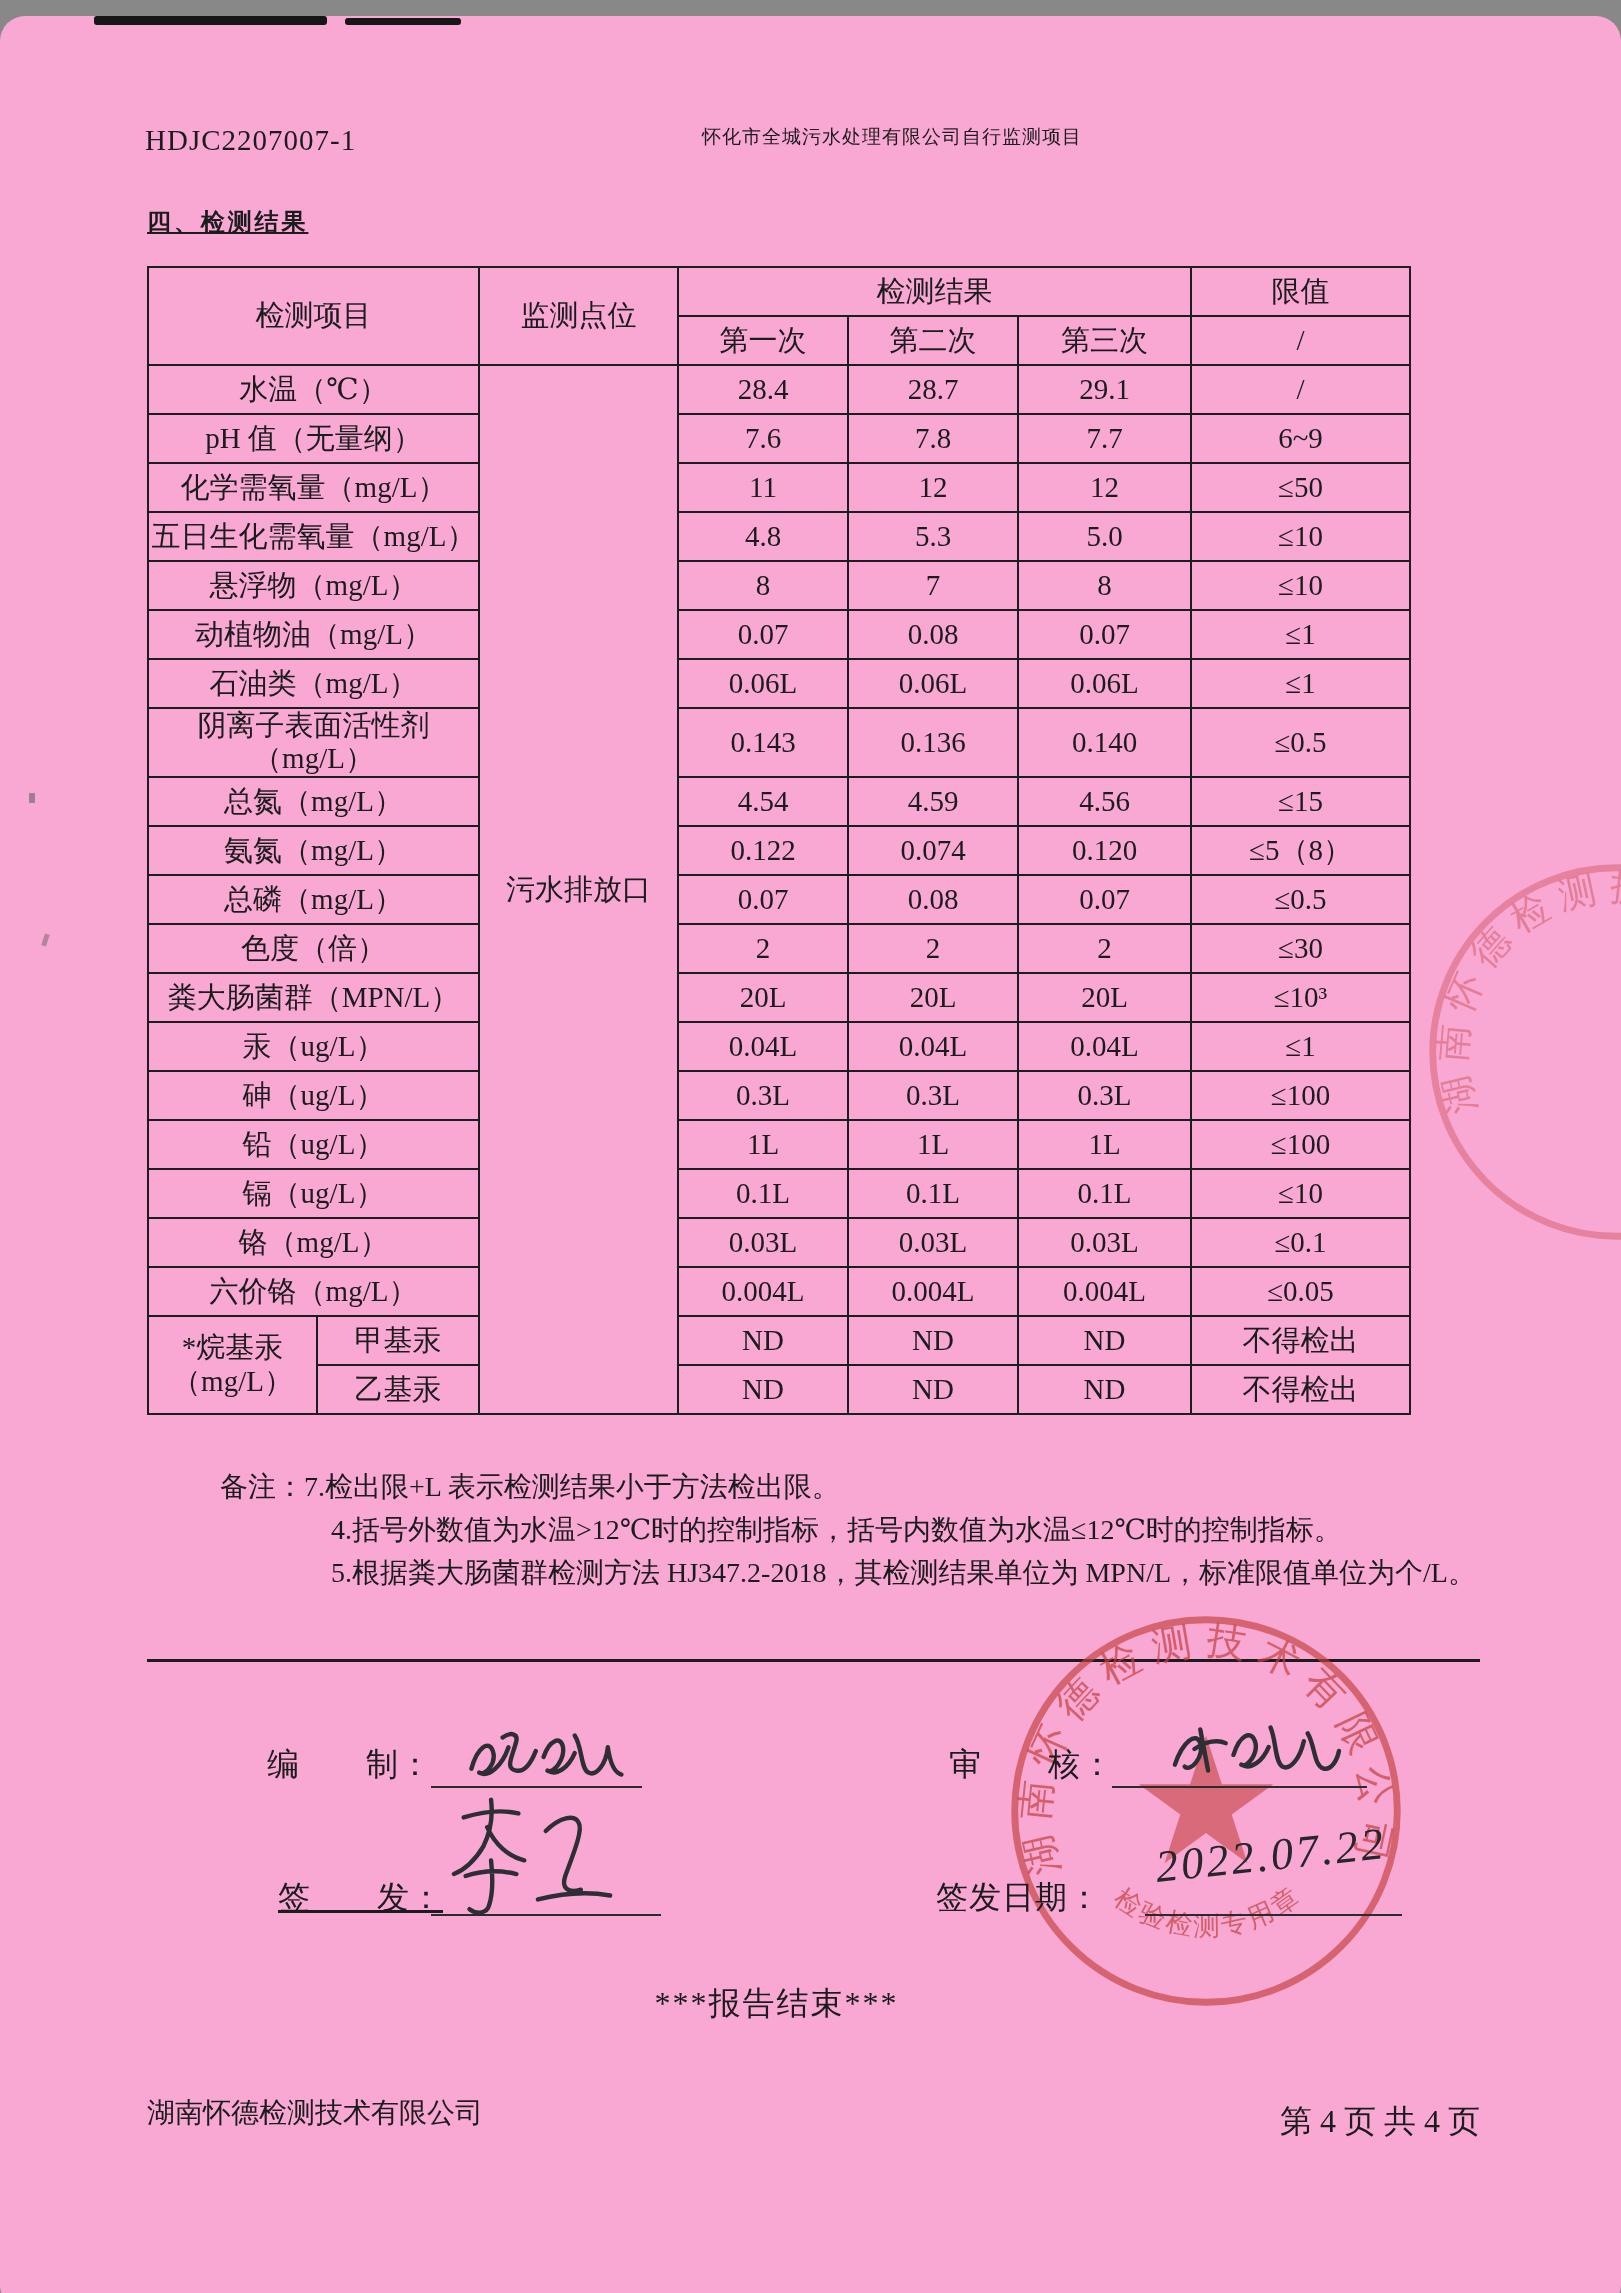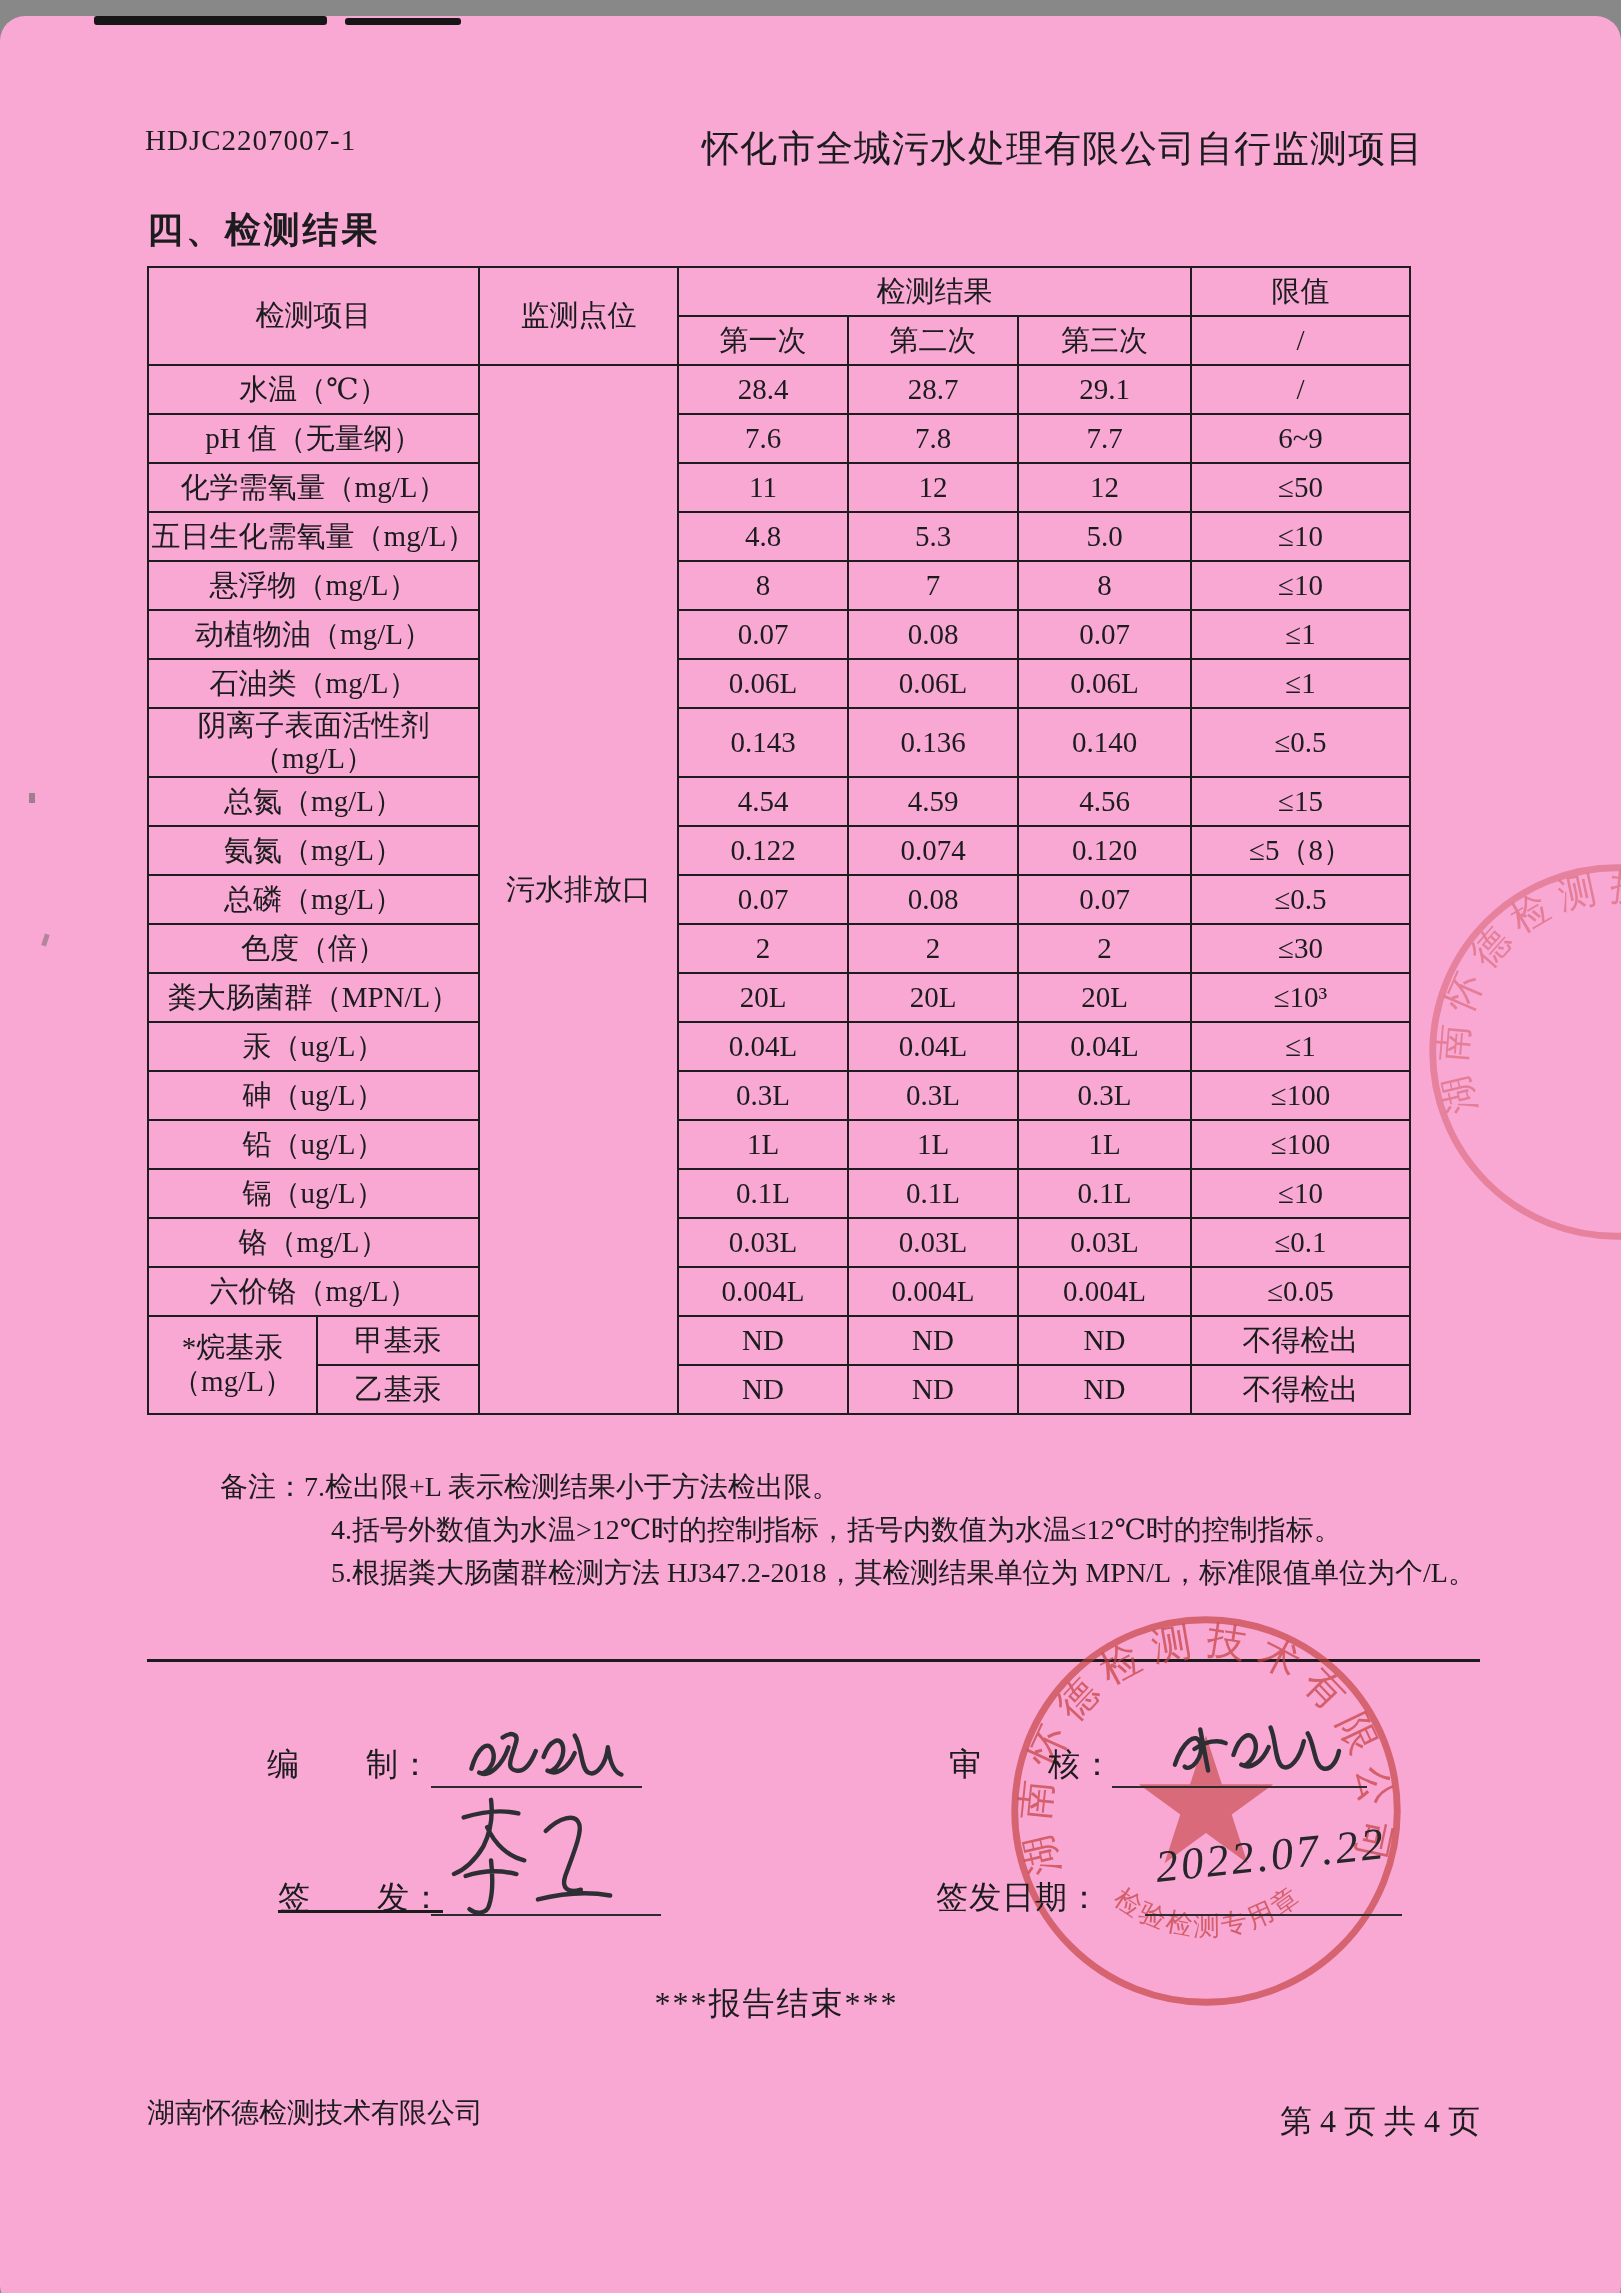--- a/index.html
+++ b/index.html
@@ -3,22 +3,22 @@
 <meta charset="utf-8">
 <style>
   html,body{margin:0;padding:0;background:#888;}
   .page{
     position:relative;width:1621px;height:2294px;margin:16px auto;
     background:#f9a8d4;overflow:hidden;
     font-family:"Liberation Serif","DejaVu Serif",serif;color:#1c1c1e;border-radius:25px;
   }
   .abs{position:absolute;}
   .report-no{left:145px;top:108px;font-size:29px;letter-spacing:1px;}
-  .header-title{left:702px;top:108px;font-size:37px;letter-spacing:1px;}
-  .section-title{left:147px;top:190px;font-size:36px;font-weight:600;letter-spacing:2.9px;}
+  .header-title{left:702px;top:108px;font-size:19px;letter-spacing:1px;}
+  .section-title{left:147px;top:190px;font-size:24px;font-weight:600;letter-spacing:2.9px;text-decoration:underline;}
 
   table.results{
     position:absolute;left:147px;top:250px;width:1259px;
     border-collapse:collapse;table-layout:fixed;
     border:2.9px solid #1d1d1f;
   }
   table.results td,table.results th{
     border:2px solid #1d1d1f;text-align:center;vertical-align:middle;
     font-size:29px;font-weight:normal;padding:0;line-height:1.15;
   }

